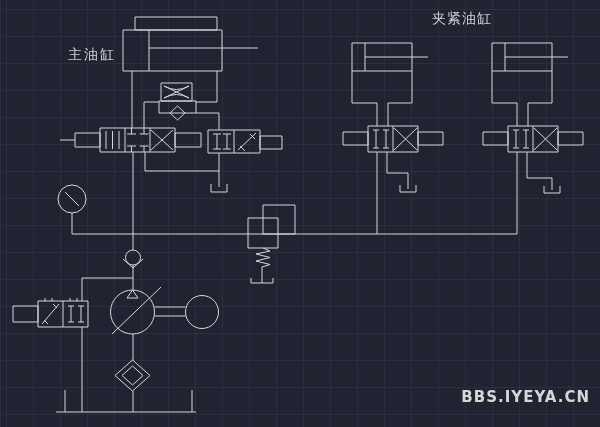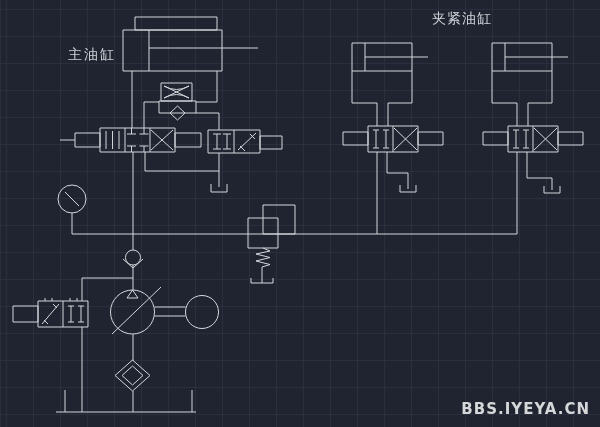--- a/index.html
+++ b/index.html
@@ -25,21 +25,21 @@
   #schematic *{vector-effect:non-scaling-stroke;}
   .lbl{
     position:absolute;
     color:var(--label);
     font-size:14px;
     letter-spacing:2px;
     white-space:nowrap;
   }
   .watermark{
     position:absolute;
-    right:10px;bottom:9px;
+    right:10px;bottom:21px;
     color:var(--watermark);
     line-height:1.15;
   }
   .watermark .wm1{font-size:15px;font-weight:bold;letter-spacing:1px;}
   .watermark .wm2{font-size:19px;letter-spacing:2px;}
 </style>
 </head>
 <body>
 
 <div id="canvas">

